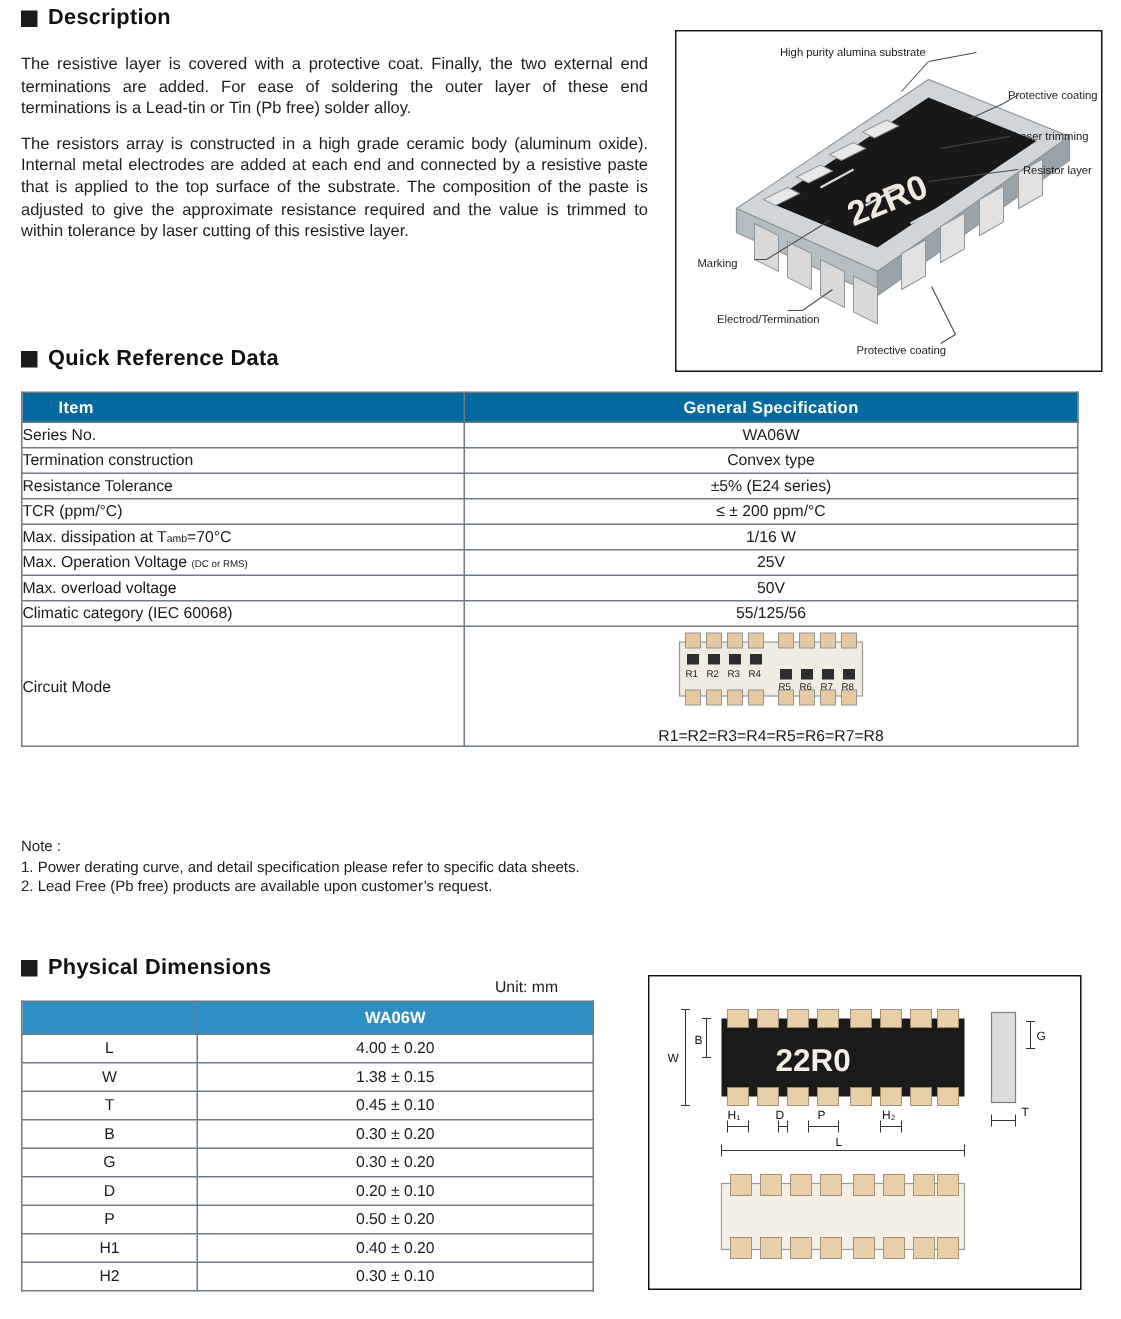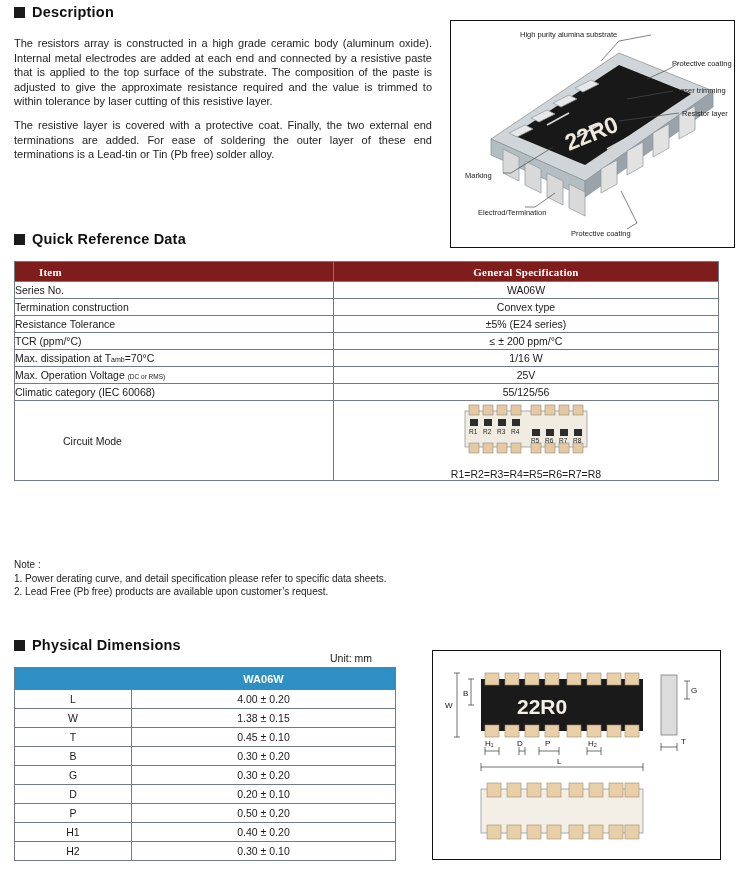--- a/index.html
+++ b/index.html
@@ -25,21 +25,21 @@
   #desc-body p{margin:0 0 9px 0;line-height:14.6px;text-align:justify;font-size:11px;color:#1d1d1d;}
 
   
   #desc-img{position:absolute;left:450px;top:20px;width:283px;height:226px;border:1px solid #111;background:#fff;overflow:hidden;}
   #desc-img svg{display:block;}
 
   
   #qrd-head{position:absolute;left:14px;top:231px;}
   #qrd-table{position:absolute;left:14px;top:261px;width:705px;border-collapse:collapse;}
   #qrd-table td,#qrd-table th{border:1px solid #6f7b86;font-size:10.5px;padding:0;}
-  #qrd-table thead th{background:#7f1d1d;color:#fff;font-weight:bold;height:19px;font-size:11px;letter-spacing:.2px;font-family:Liberation Serif, serif;}
+  #qrd-table thead th{background:#0369a1;color:#fff;font-weight:bold;height:19px;font-size:11px;letter-spacing:.2px;}
   #qrd-table tbody td{height:16px;}
   .qrd-item{padding-left:8px;text-align:left;width:270px;font-size:10.5px;}
   .qrd-val{text-align:center;font-size:10.5px;}
   .sub{font-size:7px;vertical-align:baseline;}
   .tiny{font-size:6.5px;}
 
   
   #circ-cell{height:95px;vertical-align:middle;}
   .circ-wrap{display:flex;flex-direction:column;align-items:center;justify-content:center;gap:5px;}
   .circ-eq{font-size:10.5px;}
@@ -61,22 +61,22 @@
 <body>
 
 <div class="page">
 
   <div class="sec-head" id="desc-head">
     <span class="sq"></span>
     <span class="txt">Description</span>
   </div>
 
   <div id="desc-body">
+    <p>The resistive layer is covered with a protective coat. Finally, the two external end terminations are added. For ease of soldering the outer layer of these end terminations is a Lead-tin or Tin (Pb free) solder alloy.</p>
     <p>The resistors array is constructed in a high grade ceramic body (aluminum oxide). Internal metal electrodes are added at each end and connected by a resistive paste that is applied to the top surface of the substrate. The composition of the paste is adjusted to give the approximate resistance required and the value is trimmed to within tolerance by laser cutting of this resistive layer.</p>
-    <p>The resistive layer is covered with a protective coat. Finally, the two external end terminations are added. For ease of soldering the outer layer of these end terminations is a Lead-tin or Tin (Pb free) solder alloy.</p>
   </div>
 
   <div id="desc-img">
     <svg width="281" height="224" viewBox="0 0 281 224" xmlns="http://www.w3.org/2000/svg">
       <rect x="0" y="0" width="281" height="224" fill="#ffffff"></rect>
 
       <g>
         <polygon points="40,118 168,32 262,70 134,160" fill="#cfd5d8" stroke="#8d969c" stroke-width="0.8"></polygon>
         <polygon points="40,118 134,160 134,176 40,134" fill="#b4bdc2" stroke="#8d969c" stroke-width="0.8"></polygon>
         <polygon points="134,160 262,70 262,86 134,176" fill="#9aa3a9" stroke="#8d969c" stroke-width="0.8"></polygon>
@@ -174,25 +174,29 @@
         <td class="qrd-val">1/16 W</td>
       </tr>
       <tr>
         <td class="qrd-item">
           <span>Max. Operation Voltage</span>
           <span class="tiny">(DC or RMS)</span>
         </td>
         <td class="qrd-val">25V</td>
       </tr>
       <tr>
+        <td class="qrd-item">Max. overload voltage</td>
+        <td class="qrd-val">50V</td>
+      </tr>
+      <tr>
         <td class="qrd-item">Climatic category (IEC 60068)</td>
         <td class="qrd-val">55/125/56</td>
       </tr>
       <tr>
-        <td class="qrd-item" id="circ-label" style="vertical-align:middle;padding-left:48px;">Circuit Mode</td>
+        <td class="qrd-item" id="circ-label" style="vertical-align:middle;">Circuit Mode</td>
         <td id="circ-cell">
           <div class="circ-wrap">
             <svg width="150" height="62" viewBox="0 0 150 62" xmlns="http://www.w3.org/2000/svg">
               <rect x="14" y="10" width="122" height="36" fill="#f0ece2" stroke="#9a9a9a" stroke-width="0.8"></rect>
 
               <g fill="#e6c9a0" stroke="#8b8b8b" stroke-width="0.6">
                 <rect x="18" y="4" width="10" height="10"></rect>
                 <rect x="32" y="4" width="10" height="10"></rect>
                 <rect x="46" y="4" width="10" height="10"></rect>
                 <rect x="60" y="4" width="10" height="10"></rect>

